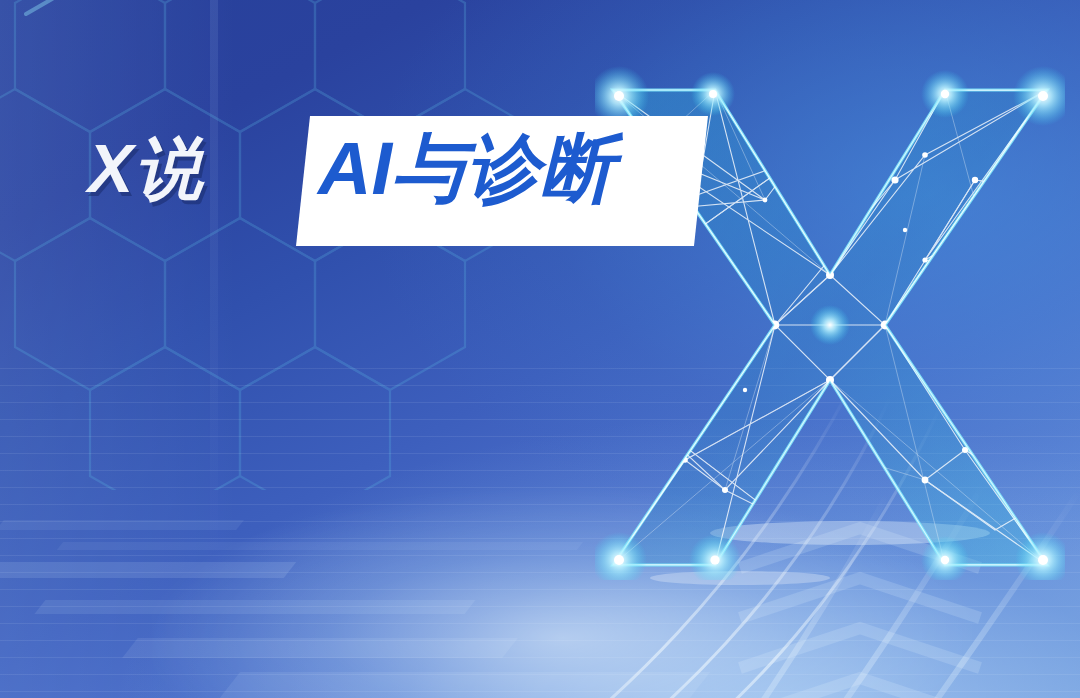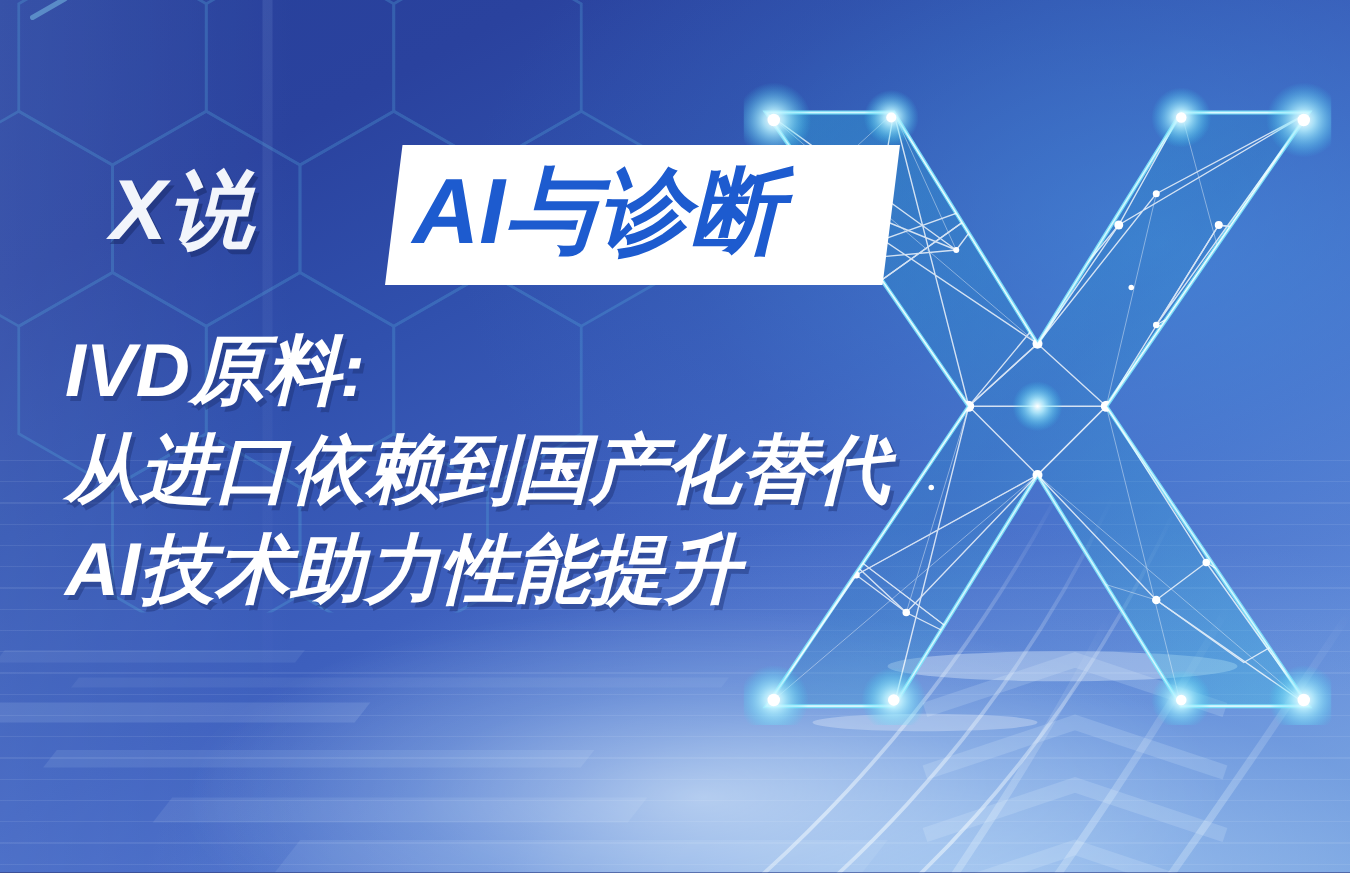--- a/index.html
+++ b/index.html
@@ -76,21 +76,21 @@
     position:absolute; left:0; top:112px; width:740px; height:112px;
   }
   .kicker{
     position:absolute; left:88px; top:0px;
     font-size:68px; font-weight:bold; font-style:italic; color:#f2f5fb;
     letter-spacing:1px; line-height:112px; white-space:nowrap;
     text-shadow: 3px 4px 0 rgba(26,44,108,0.55);
     z-index:3;
   }
   .bannerbox{
-    position:absolute; left:308px; top:4px; width:412px; height:112px;
+    position:absolute; left:296px; top:4px; width:412px; height:130px;
     z-index:2;
   }
   .bannerbg{
     position:absolute; inset:0; background:#ffffff;
     clip-path: polygon(3.4% 0%, 100% 0%, 96.6% 100%, 0% 100%);
     box-shadow:0 3px 10px rgba(12,28,80,0.35);
   }
   .bannertext{
     position:absolute; left:22px; top:0; right:0; height:106px;
     display:flex; align-items:center;
@@ -300,19 +300,14 @@
   </div>
 
   <div class="headline">
     <div class="bannerbox">
       <div class="bannerbg"></div>
       <div class="bannertext">AI与诊断</div>
     </div>
     <div class="kicker">X说</div>
   </div>
 
-  <div class="subs">
-    <span class="subline s1">IVD原料:</span>
-    <span class="subline s2">从进口依赖到国产化替代</span>
-    <span class="subline s3">AI技术助力性能提升</span>
-  </div>
 
 </div>
 
 </body></html>

